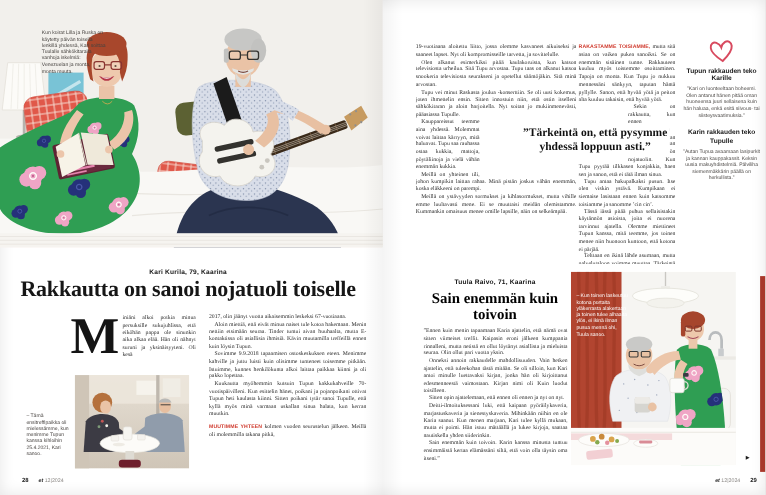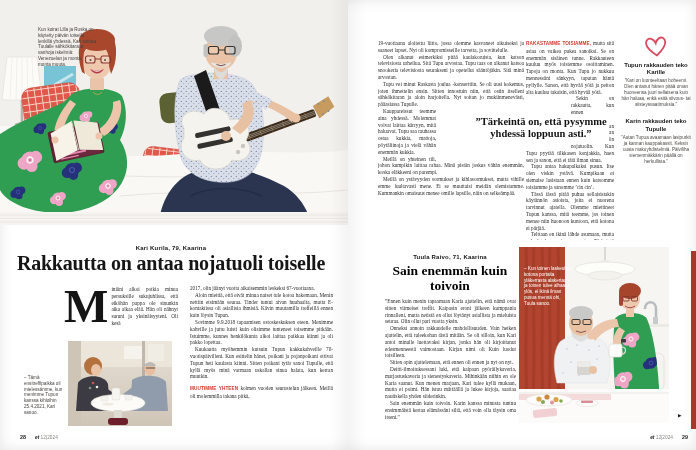--- a/index.html
+++ b/index.html
@@ -180,21 +180,21 @@
       <circle cx="226" cy="136" r="5" fill="#e8c0a2"></circle>
 
       <rect x="0" y="212" width="348" height="13" fill="#f6f4f0"></rect>
       <path d="M0,215 h348 M0,218.5 h348 M0,222 h348" stroke="#e8e5df" stroke-width="0.8"></path>
     </svg>
   </div>
 
   <div class="abs caption" style="left:38px;top:27px;width:58px;">Kun koirat Lilla ja Ruska on käytetty päivän toisella lenkillä yhdessä, Kari soittaa Tuulalle sähkökitaralla vanhoja iskelmiä: Venezuelan ja monta, monta muuta.</div>
 
   <div class="abs kicker" style="left:25px;top:245px;width:292px;">Kari Kurila, 79, Kaarina</div>
-  <div class="abs headline1" style="left:16px;top:253px;width:310px;">Rakkautta on antaa nojatuoli toiselle</div>
+  <div class="abs headline1" style="left:16px;top:253px;width:310px;">Rakkautta on sanoi nojatuoli toiselle</div>
 
   <div class="abs col" style="left:64px;top:286px;width:114px;height:54px;">
     <p><span class="dropcap">M</span><span>iniäni alkoi potkia minua persuksille sukujuhlissa, että eiköhän pappa ole sinunkin aika alkaa elää. Hän oli nähnyt suruni ja yksinäisyyteni. Oli kesä</span></p>
   </div>
 
   <div class="abs" style="left:68px;top:341px;width:104px;height:85px;">
     <svg viewBox="0 0 104 85" width="104" height="85">
       <defs>
         <linearGradient id="cbg" x1="0" y1="0" x2="0" y2="1">
           <stop offset="0" stop-color="#e7e0d5"></stop>

